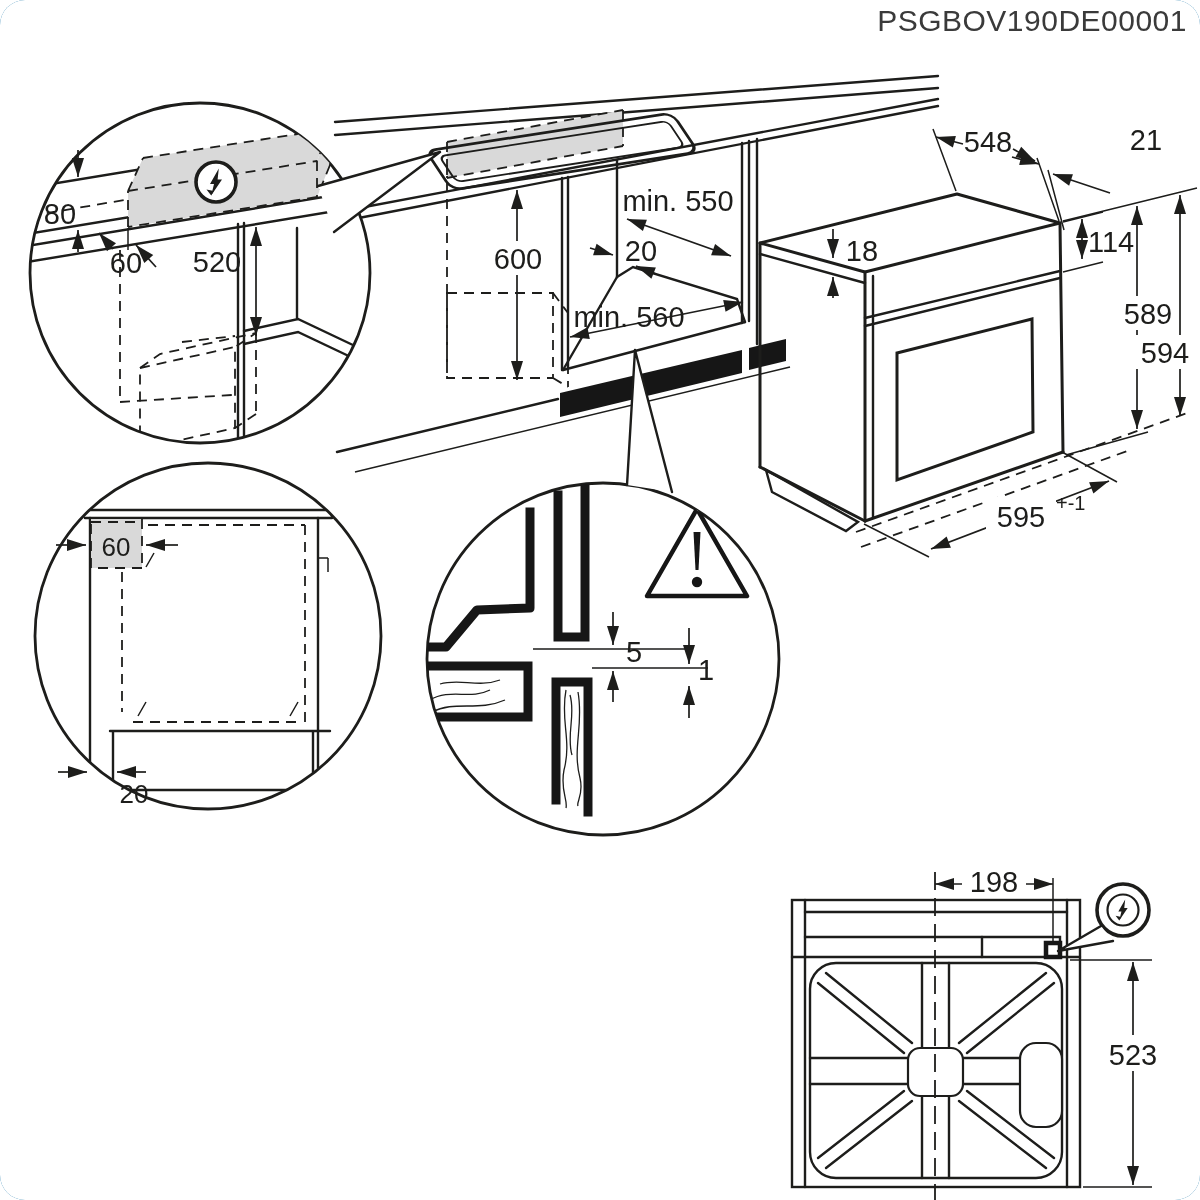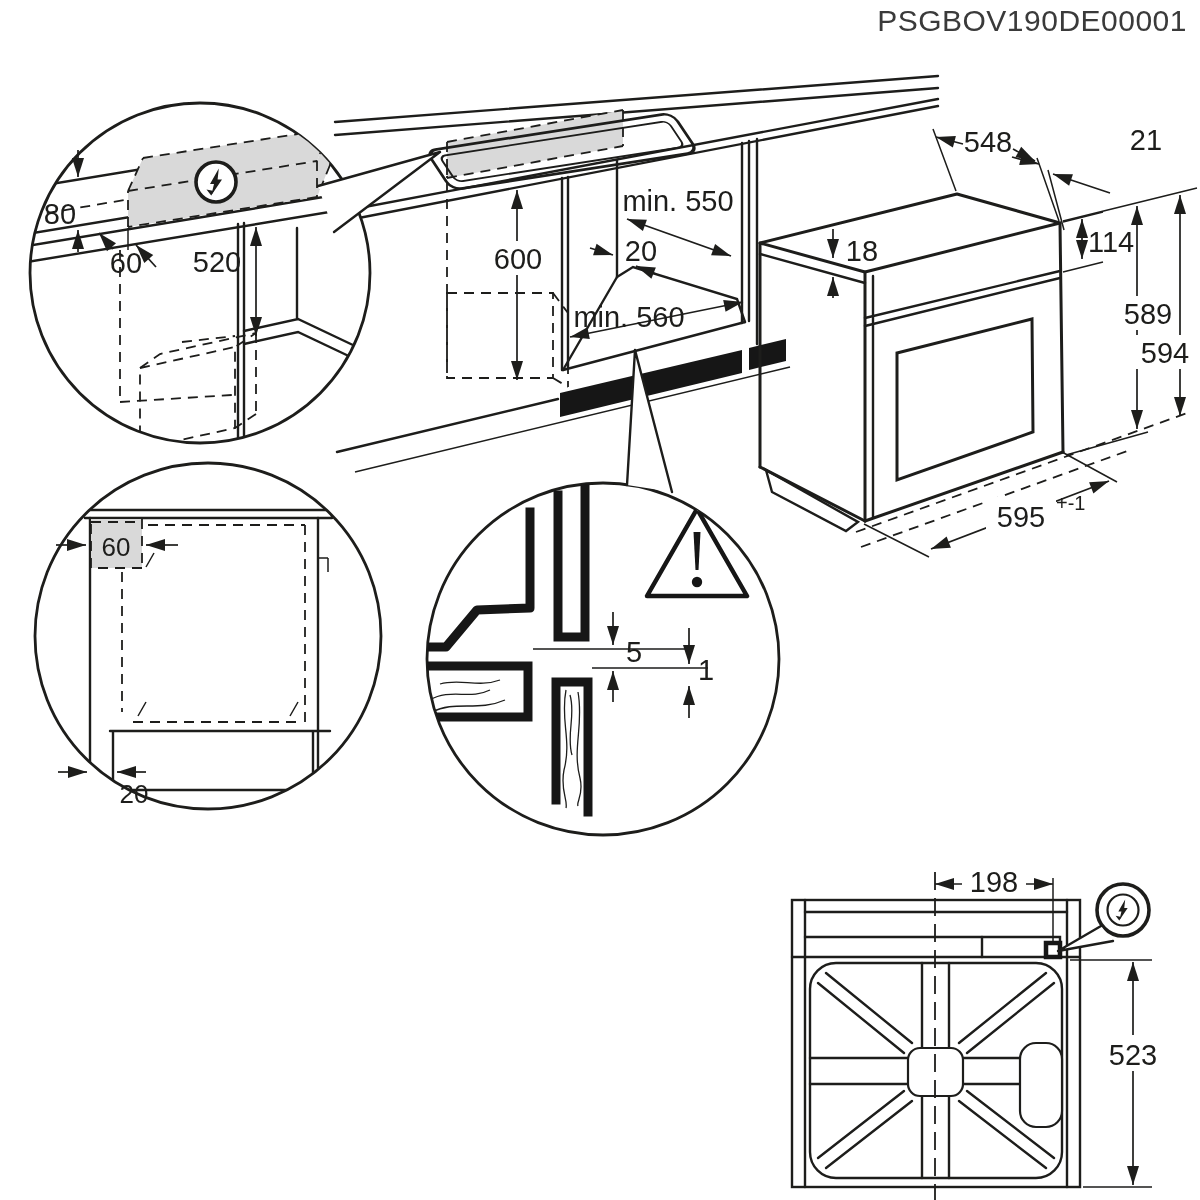--- a/index.html
+++ b/index.html
@@ -1,16 +1,16 @@
 <!DOCTYPE html>
 <html><head>
 <meta charset="utf-8">
 <style>
   html,body{margin:0;padding:0;background:#fff;}
-  .stage{position:relative;width:1200px;height:1200px;background:#0369a1;overflow:hidden;}
+  .stage{position:relative;width:1200px;height:1200px;background:#0369a1;overflow:hidden;border-radius:25px;}
   svg{display:block;}
   .lbl{font-family:"Liberation Sans","DejaVu Sans",sans-serif;font-size:29px;fill:#1d1d1b;}
   .lbl-sm{font-size:26px;}
   .lbl-sup{font-size:20px;}
   .title{font-family:"Liberation Sans","DejaVu Sans",sans-serif;font-size:30px;fill:#3a3a3a;letter-spacing:.5px;}
   .ln{stroke:#1d1d1b;stroke-width:2.4;fill:none;stroke-linecap:round;}
   .ln3{stroke:#1d1d1b;stroke-width:3;fill:none;stroke-linecap:round;}
   .thin{stroke:#1d1d1b;stroke-width:1.5;fill:none;}
   .dash{stroke:#1d1d1b;stroke-width:1.8;fill:none;stroke-dasharray:10 7;}
   .cline{stroke:#1d1d1b;stroke-width:1.8;fill:none;stroke-dasharray:18 8;}

